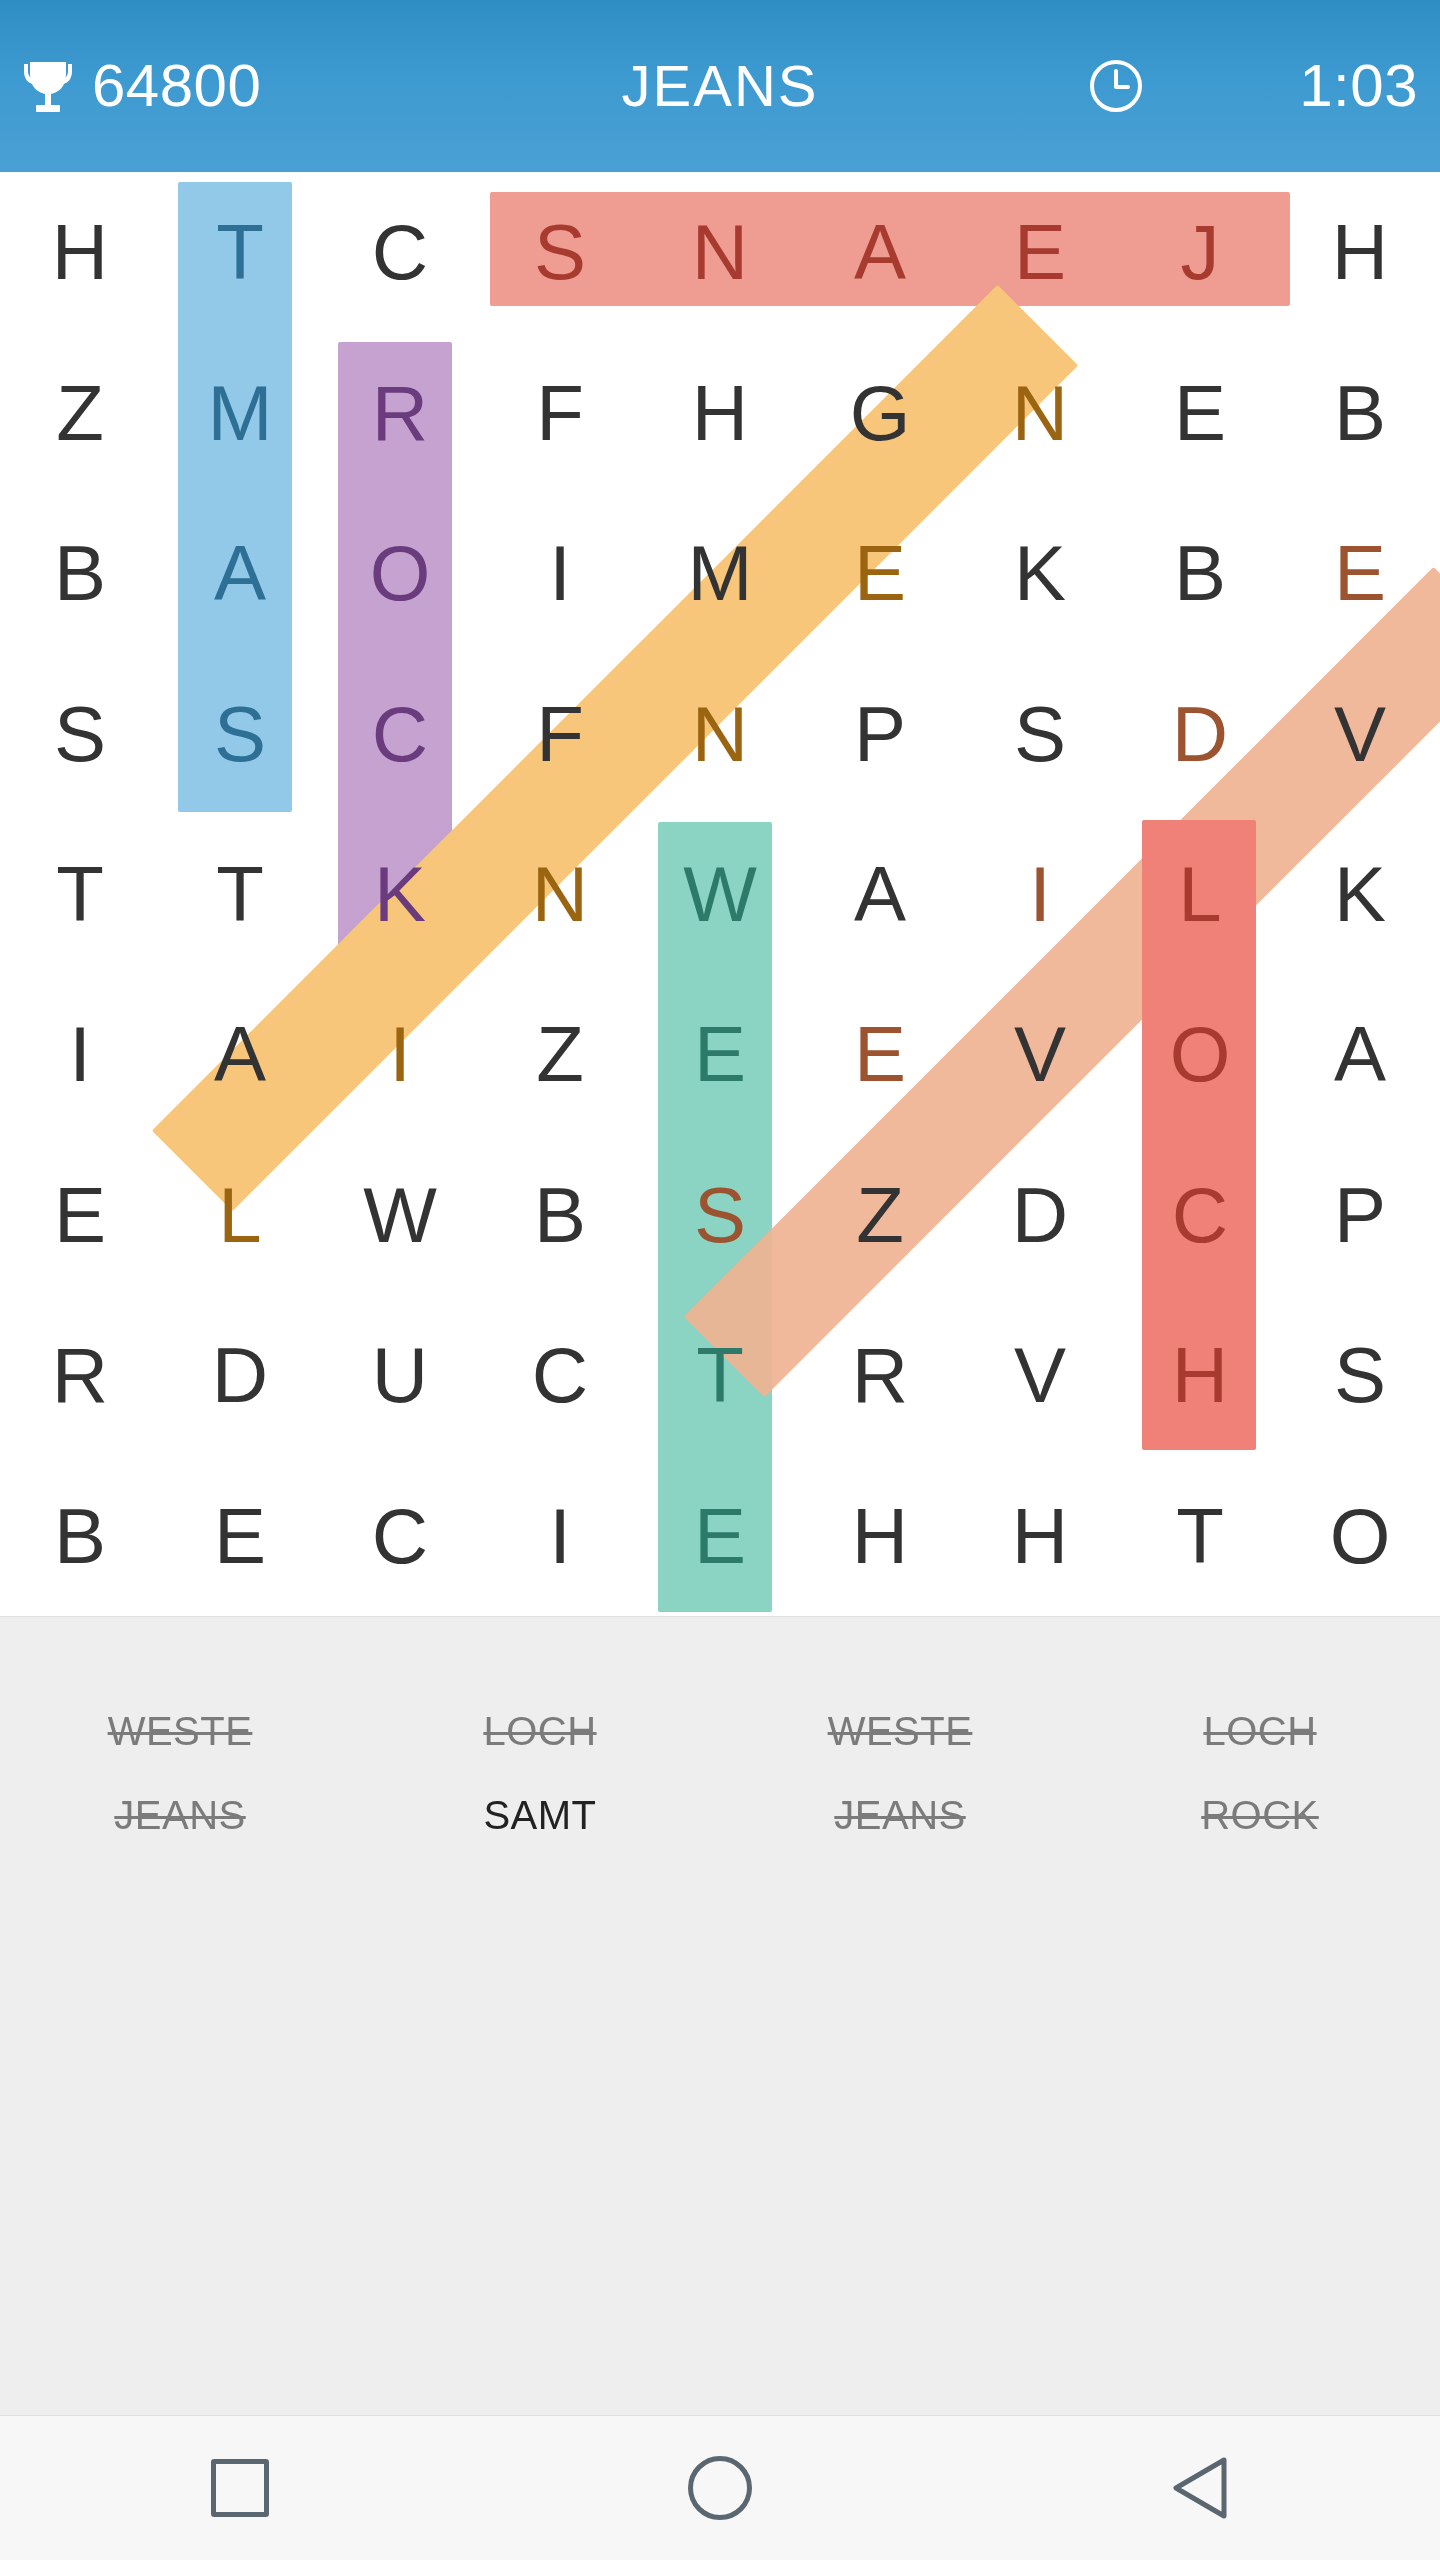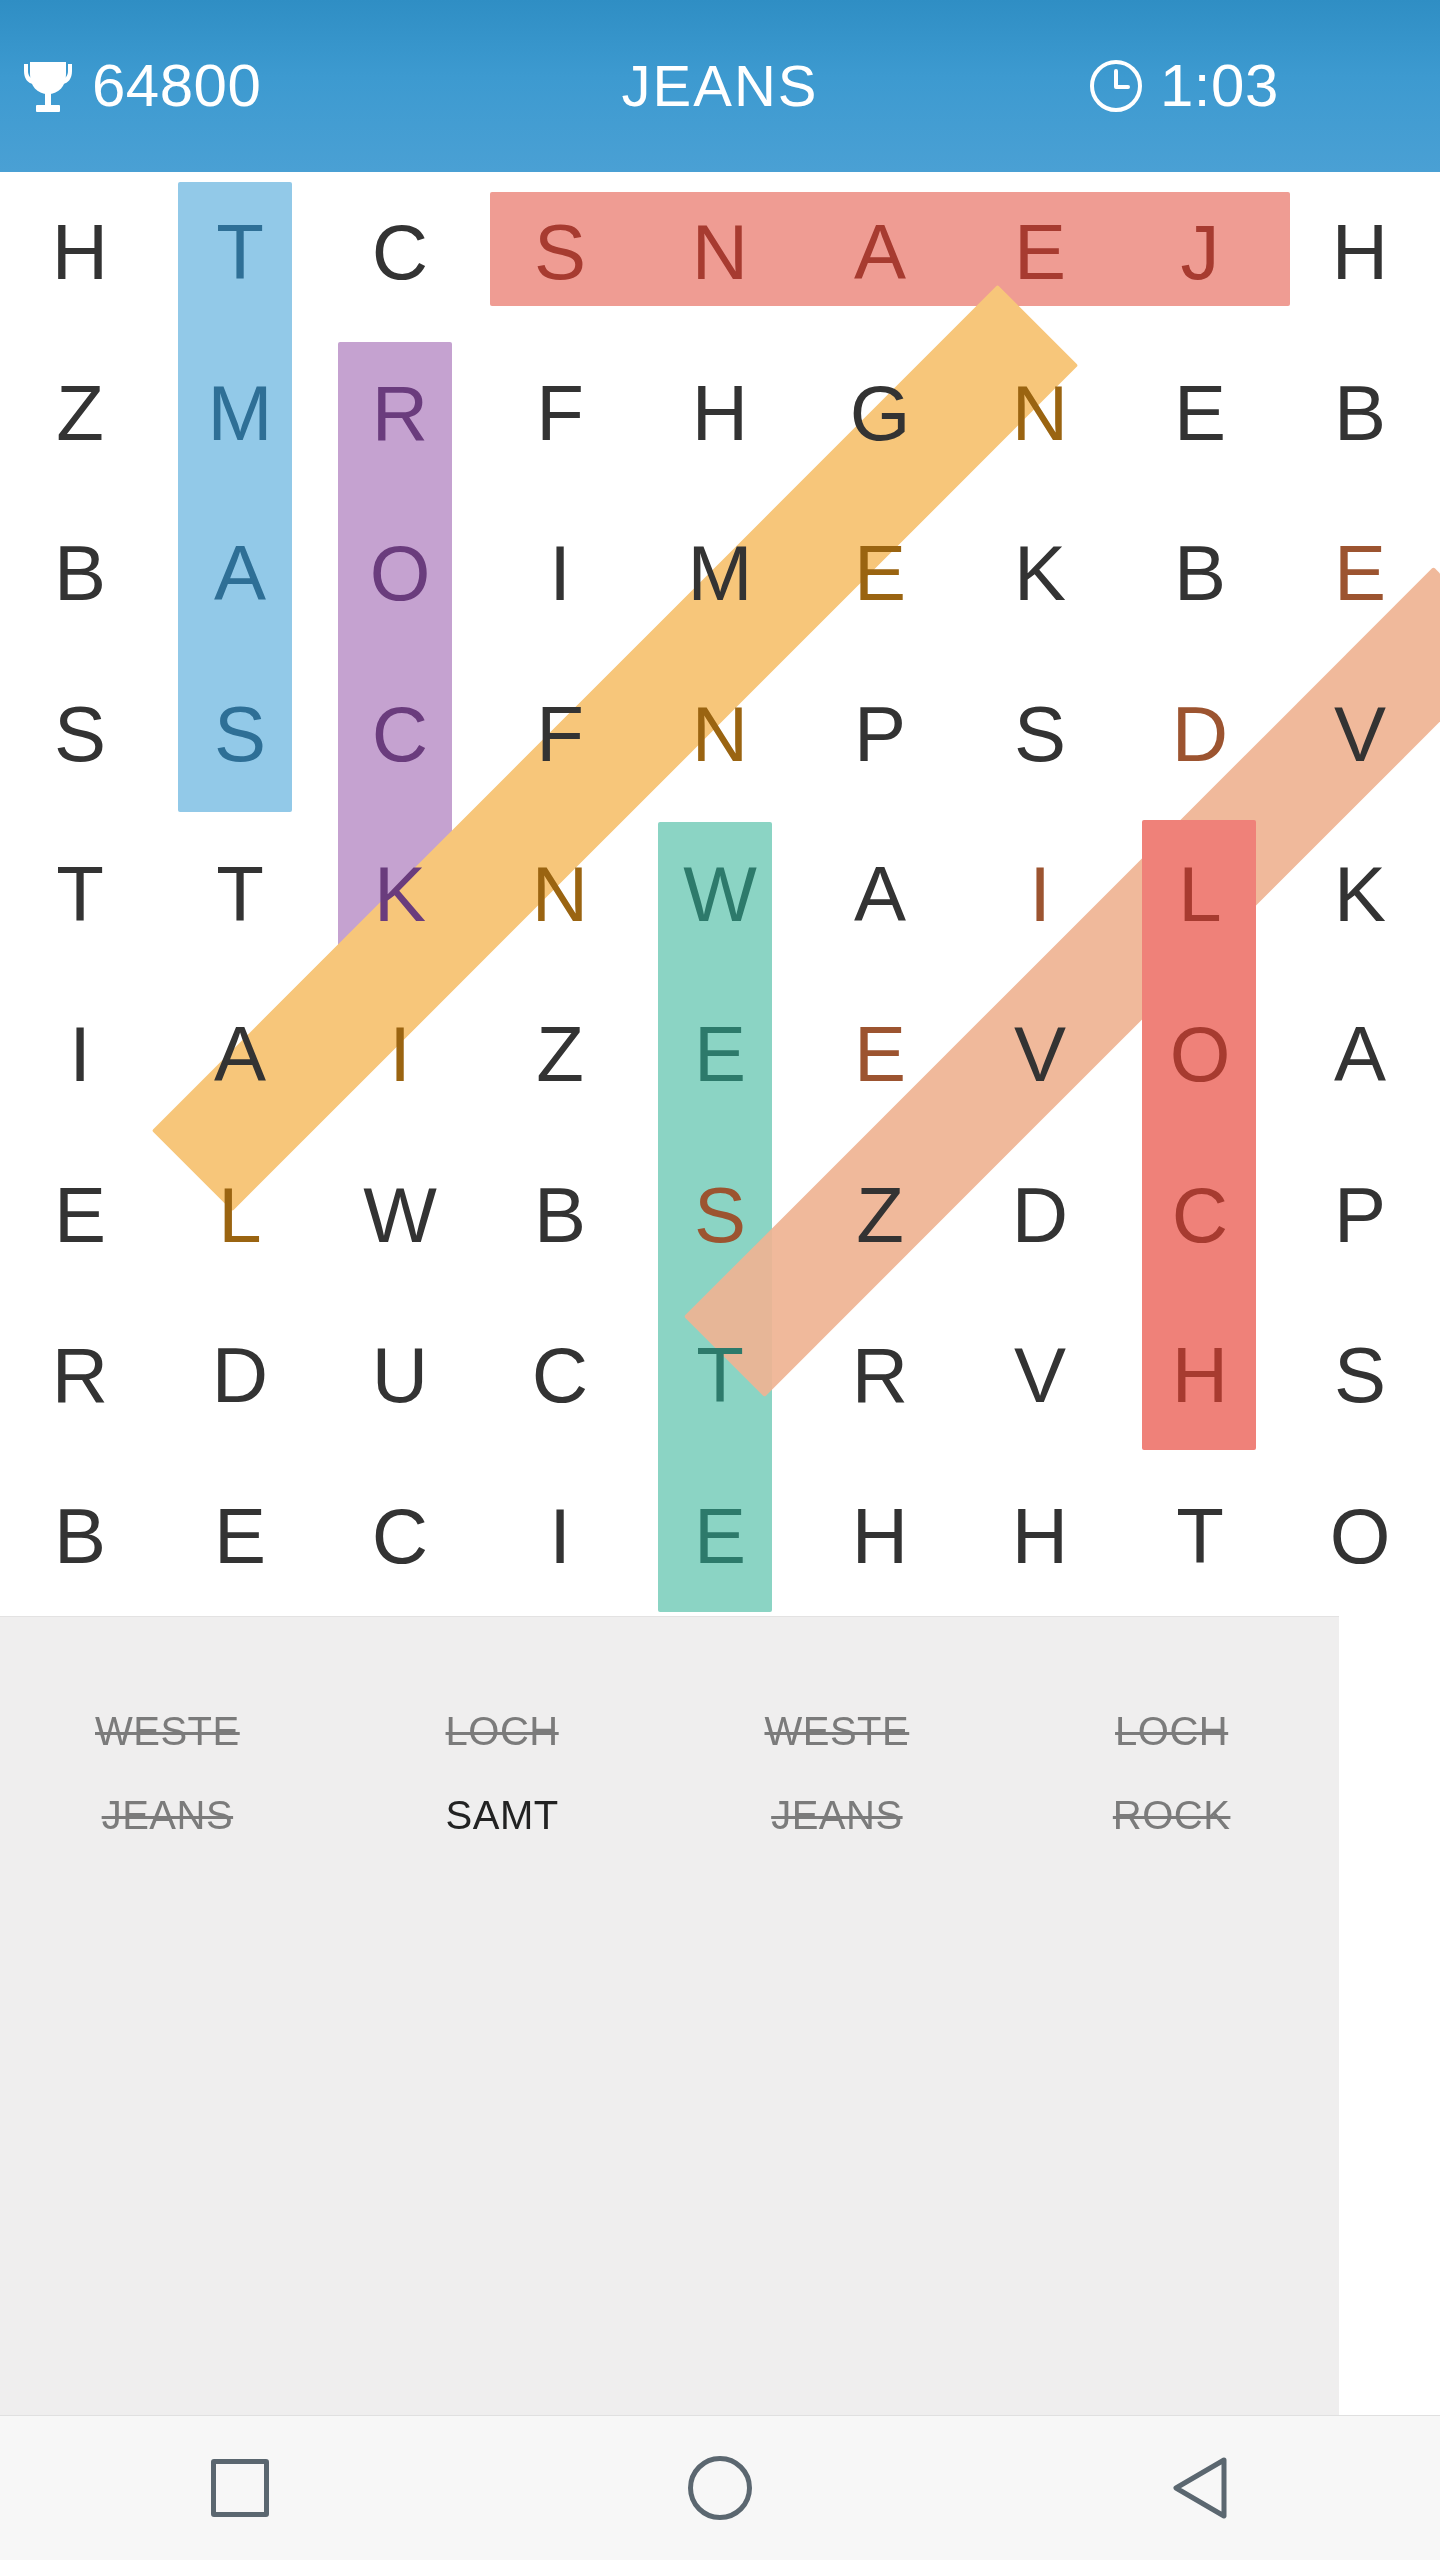--- a/index.html
+++ b/index.html
@@ -48,21 +48,21 @@
     font-size: 58px;
     letter-spacing: 2px;
     line-height: 1;
     font-weight: 400;
   }
   .timer-block {
     display: flex;
     align-items: center;
     gap: 16px;
     min-width: 330px;
-    justify-content: flex-start;
+    justify-content: space-between;
   }
   .clock-icon { width: 56px; height: 56px; display: block; }
   .timer-text {
     color: #ffffff;
     font-size: 60px;
     line-height: 1;
     letter-spacing: 0.5px;
     font-weight: 400;
   }
 
@@ -111,21 +111,21 @@
   }
   .hl {
     position: absolute;
     border-radius: 2px;
   }
 
   
   .wordpanel {
     position: absolute;
     left: 0; top: 1616px;
-    width: 1339px;
+    width: 1440px;
     height: 800px;
     background: #efeeee;
     border-top: 1px solid #e3e2e2;
   }
   .wordgrid {
     display: grid;
     grid-template-columns: repeat(4, 1fr);
     grid-template-rows: 84px 84px;
     padding-top: 72px;
   }

